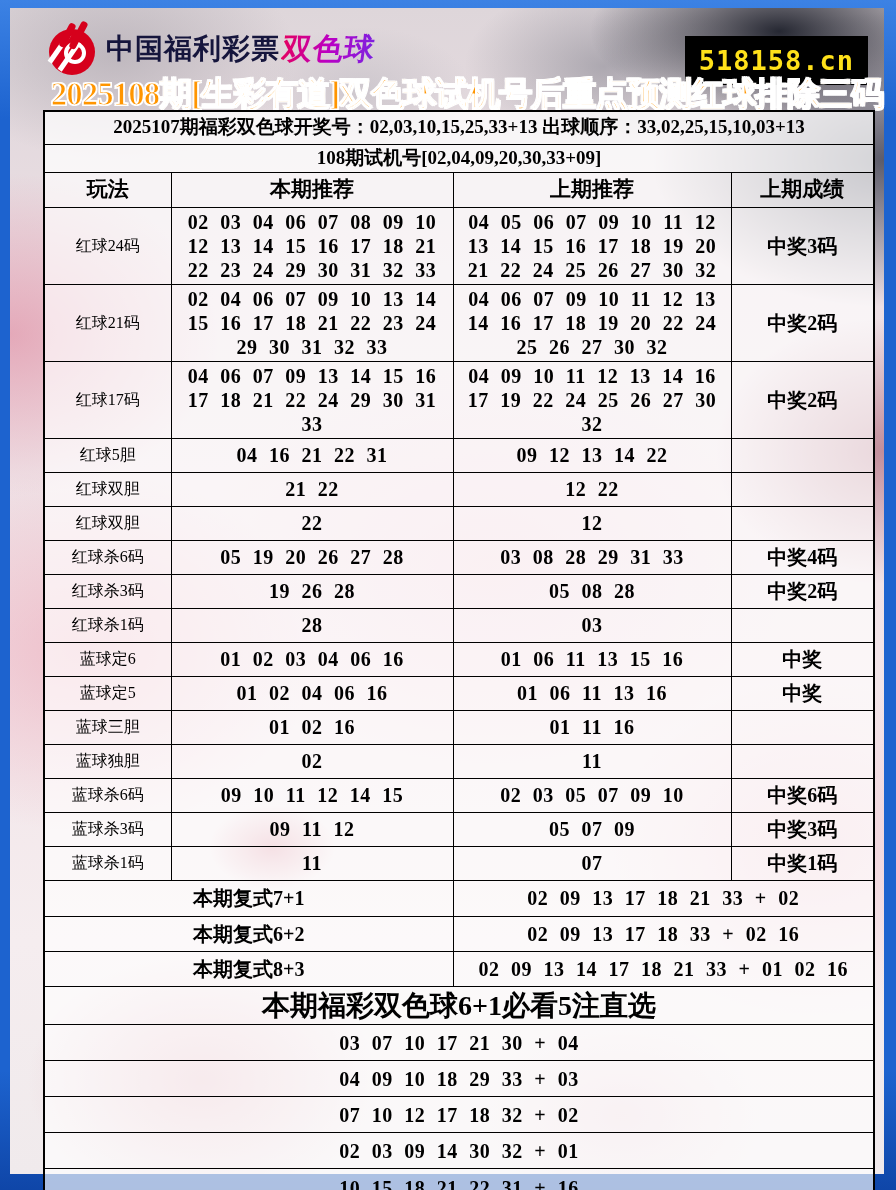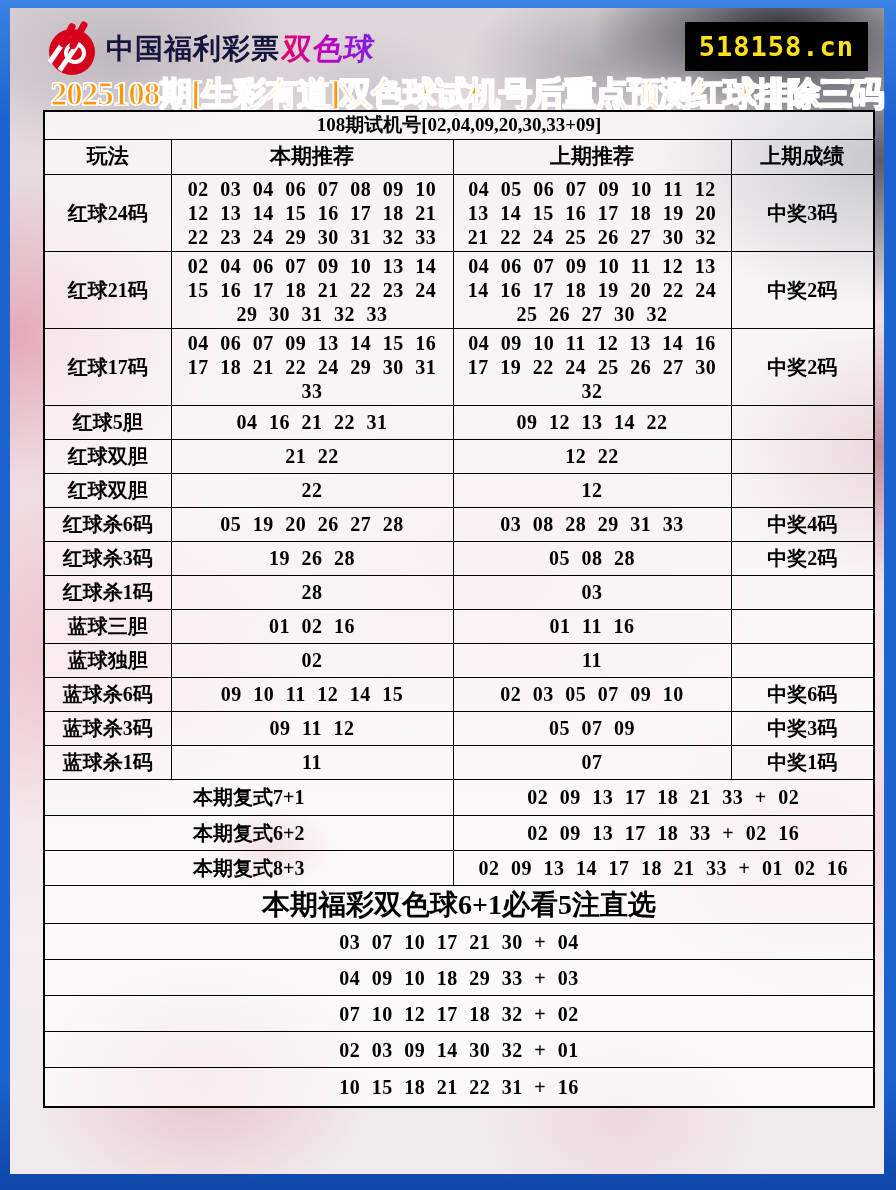--- a/index.html
+++ b/index.html
@@ -28,36 +28,36 @@
       radial-gradient(ellipse 200px 140px at 70% 95%, rgba(232,196,206,0.5), transparent 70%),
       linear-gradient(180deg,#ded6da 0%, #ecdfe4 25%, #f2e4e8 55%, #f5edef 80%, #f0eaec 100%);
   }
   .header-bar { position:absolute; top:12px; left:24px; display:flex; align-items:center;text-align:center; }
   .logo-mark { width:72px; height:58px; }
   .logo-text { font-family:"Liberation Sans","DejaVu Sans",sans-serif; font-weight:bold;
     font-size:28px; color:#15153c; letter-spacing:1px; display:flex; align-items:center; }
   .logo-brand { display:inline-block; transform:skewX(-8deg); font-size:30px; margin-left:2px;
     background:linear-gradient(90deg,#e30061,#bb00c4,#7b22e0);
     -webkit-background-clip:text; background-clip:text; -webkit-text-fill-color:transparent; }
-  .badge { position:absolute; top:14px; right:16px; background:#000; color:#ffe11a;
+  .badge { position:absolute; top:28px; right:16px; background:#000; color:#ffe11a;
     font-family:"DejaVu Sans Mono","Liberation Mono",monospace; font-size:27px; font-weight:bold;
     padding:9px 14px; letter-spacing:1px; }
   .page-title { position:absolute; top:64px; left:0; right:0; text-align:center;
     font-weight:bold; font-size:33px; letter-spacing:-1px; color:#ff9500;
     -webkit-text-stroke:1.2px #ffffff;
     text-shadow:1px 1px 0 #fff,-1px -1px 0 #fff,1px -1px 0 #fff,-1px 1px 0 #fff;padding-left:40px; }
   table.sheet { position:absolute; left:33px; top:102px; width:830px;
     border-collapse:collapse; table-layout:fixed;
     font-size:20px; color:#000; }
   table.sheet td, table.sheet th { border:1px solid #000; text-align:center;
     padding:2px 5px; background:rgba(255,255,255,0.66); line-height:1.2; }
   table.sheet { border:2px solid #000; }
   .info-cell { font-weight:bold; font-size:19px; height:33px; background:rgba(255,255,255,0.74) !important; }
   .head-cell { font-weight:bold; font-size:21px; height:35px; }
-  .play-cell { font-weight:bold; font-size:20px; }
+  .play-cell { font-weight:normal; font-size:16px; }
   .nums { word-spacing:6px; font-weight:bold; letter-spacing:0.5px;margin-left:38px; }
   .result-cell { font-weight:bold; font-size:20px; }
   .row-s td { height:34px; }
   .compound-label { font-weight:bold; font-size:20px; height:36px; }
   .direct-head { font-weight:bold; font-size:28px; height:33px;margin-left:40px; }
   .direct-row td { height:36px; }
 </style>
 </head>
 <body>
 
@@ -84,20 +84,23 @@
 
   <table class="sheet">
     <colgroup>
       <col style="width:127px">
         <col style="width:282px">
         <col style="width:278px">
         <col style="width:143px">
     </colgroup>
     <tbody>
       <tr>
+        <td colspan="4" class="info-cell">2025107期福彩双色球开奖号：02,03,10,15,25,33+13 出球顺序：33,02,25,15,10,03+13</td>
+      </tr>
+      <tr>
         <td colspan="4" class="info-cell" style="height:28px">108期试机号[02,04,09,20,30,33+09]</td>
       </tr>
       <tr>
         <th class="head-cell">玩法</th>
         <th class="head-cell">本期推荐</th>
         <th class="head-cell">上期推荐</th>
         <th class="head-cell">上期成绩</th>
       </tr>
 
       <tr>
@@ -148,20 +151,32 @@
         <td class="nums">05 08 28</td>
         <td class="result-cell">中奖2码</td>
       </tr>
       <tr class="row-s">
         <td class="play-cell">红球杀1码</td>
         <td class="nums">28</td>
         <td class="nums">03</td>
         <td class="result-cell"></td>
       </tr>
       <tr class="row-s">
+        <td class="play-cell">蓝球定6</td>
+        <td class="nums">01 02 03 04 06 16</td>
+        <td class="nums">01 06 11 13 15 16</td>
+        <td class="result-cell">中奖</td>
+      </tr>
+      <tr class="row-s">
+        <td class="play-cell">蓝球定5</td>
+        <td class="nums">01 02 04 06 16</td>
+        <td class="nums">01 06 11 13 16</td>
+        <td class="result-cell">中奖</td>
+      </tr>
+      <tr class="row-s">
         <td class="play-cell">蓝球三胆</td>
         <td class="nums">01 02 16</td>
         <td class="nums">01 11 16</td>
         <td class="result-cell"></td>
       </tr>
       <tr class="row-s">
         <td class="play-cell">蓝球独胆</td>
         <td class="nums">02</td>
         <td class="nums">11</td>
         <td class="result-cell"></td>

